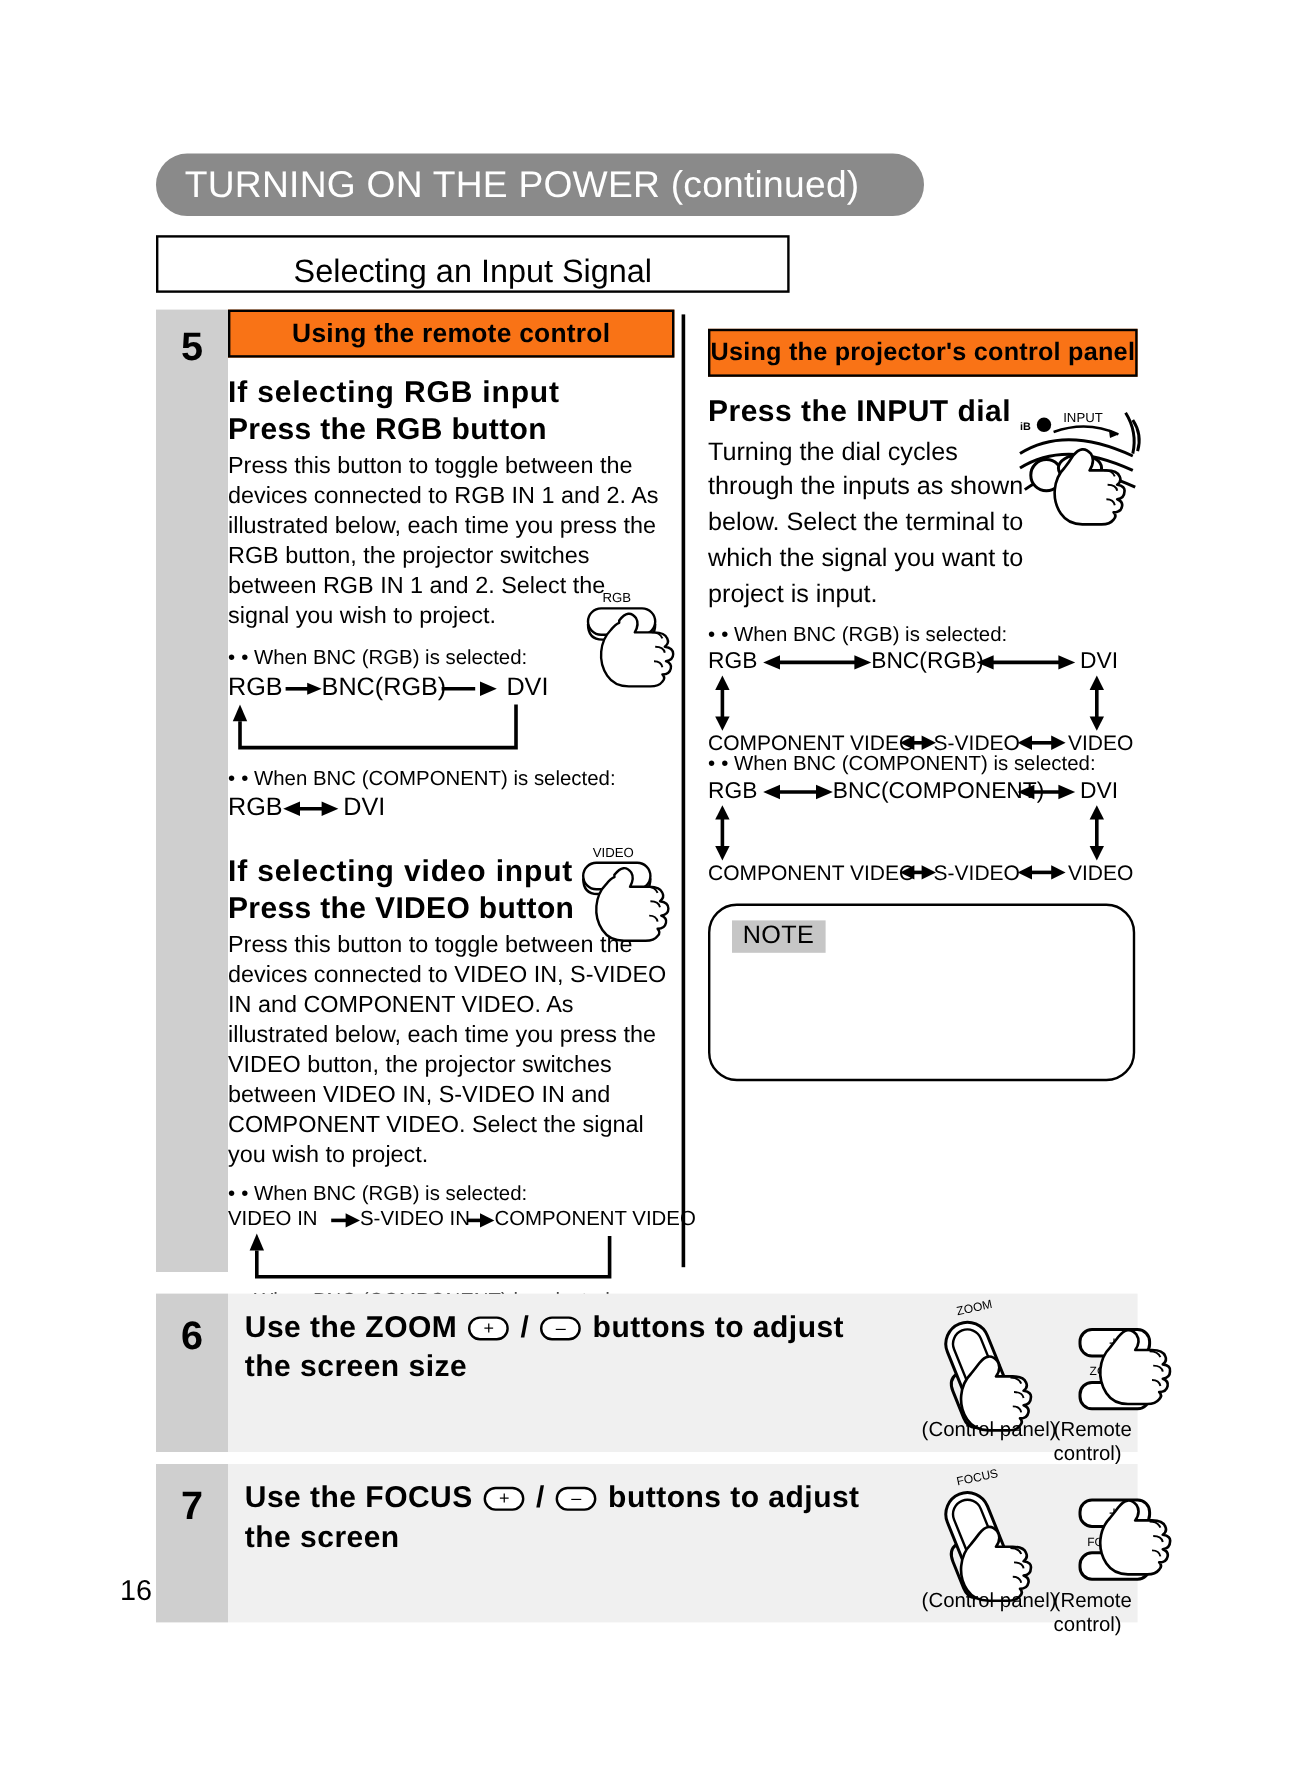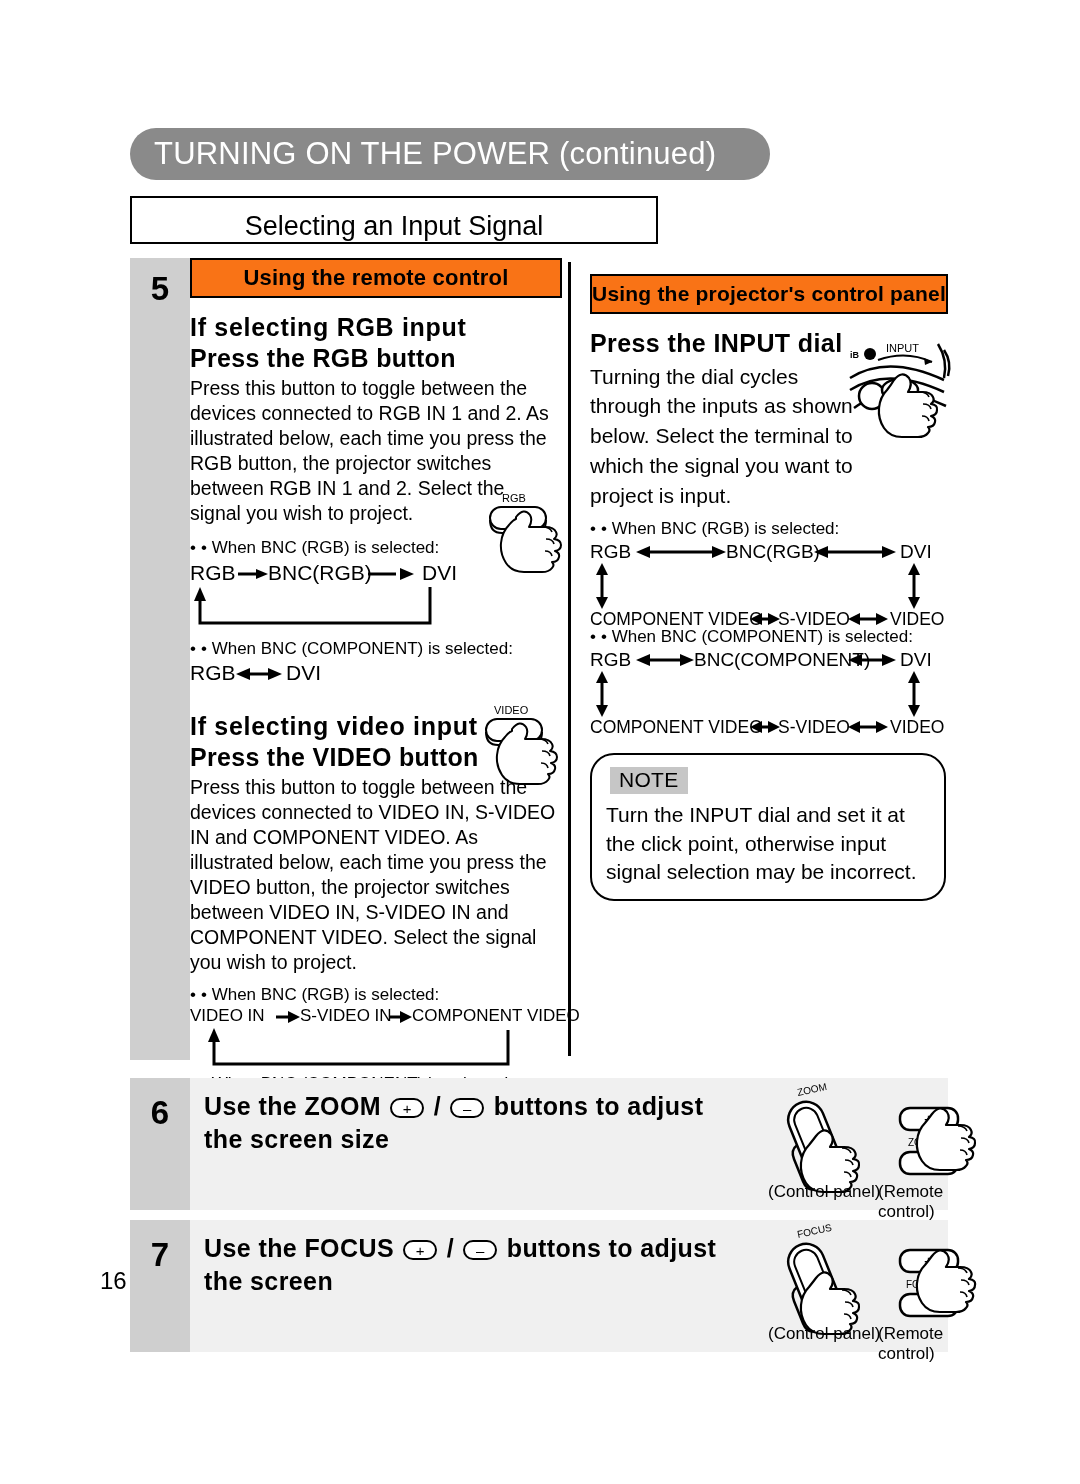--- a/index.html
+++ b/index.html
@@ -86,21 +86,21 @@
     display:inline-block;width:34px;height:20px;border:2px solid #000;
     border-radius:10px;position:relative;vertical-align:-3px;margin:0 2px;
     background:#fff;box-sizing:border-box;
   }
   .pmbtn i{
     position:absolute;left:0;right:0;top:50%;transform:translateY(-50%);
     text-align:center;font-style:normal;font-size:15px;font-weight:normal;line-height:1;
   }
   .caplbl{font-size:17px;}
 
-  .pagenum{position:absolute;left:100px;top:1267px;font-size:24px;}
+  .pagenum{position:absolute;left:100px;top:1312px;font-size:24px;}
   svg{display:block;overflow:visible;}
 </style>
 </head>
 <body>
 
 <div class="page">
 
   <div class="title-bar">
     <div class="t">TURNING ON THE POWER (continued)</div>
   </div>
@@ -305,21 +305,20 @@
           <polygon points="190,78 178,72 178,84" fill="#000"></polygon>
           <line x1="268" y1="78" x2="290" y2="78" stroke="#000" stroke-width="3"></line>
           <polygon points="258,78 270,72 270,84" fill="#000"></polygon>
           <polygon points="298,78 286,72 286,84" fill="#000"></polygon>
         </svg>
       </div>
 
       <div style="position:relative;height:160px;margin-top:4px;">
         <div class="note">
           <div class="tag">NOTE</div>
-          <div class="ntxt">Turn the INPUT dial and set it at the click point, otherwise input signal selection may be incorrect.</div>
         </div>
       </div>
 
     </div>
   </div>
 
   <div class="stepblock" style="top:1078px;height:132px;">
     <div class="gb" style="height:132px;">
       <div class="num">6</div>
     </div>

